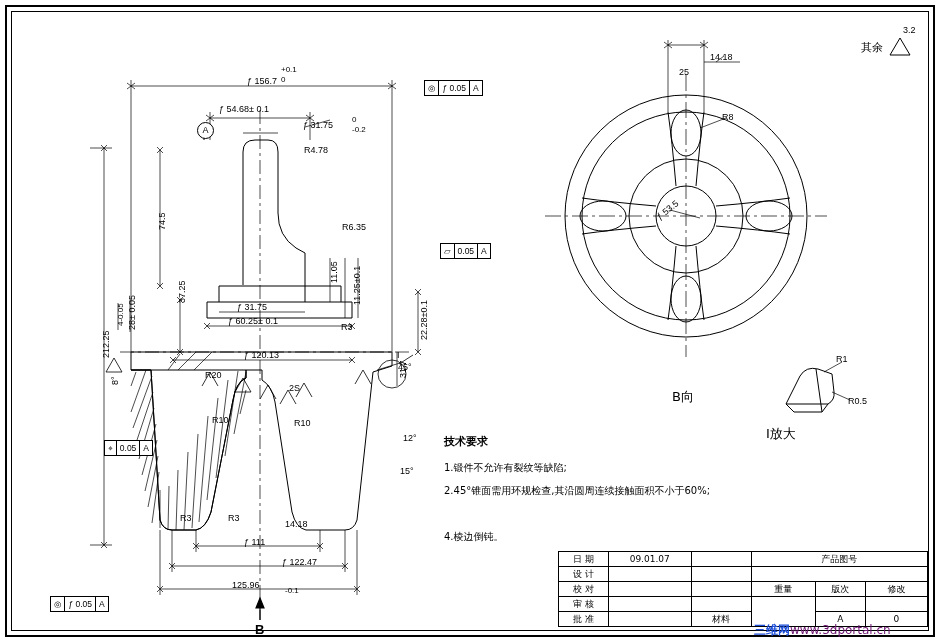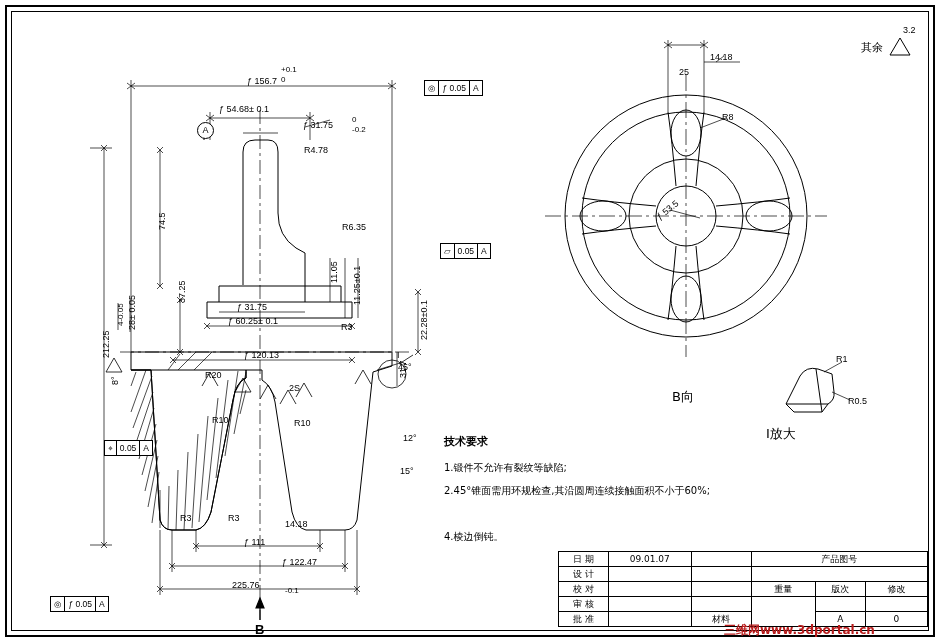--- a/index.html
+++ b/index.html
@@ -9,22 +9,22 @@
   .inner-frame{position:absolute;left:11px;top:11px;width:918px;height:620px;border:1px solid #000;box-sizing:border-box;}
   svg{position:absolute;left:0;top:0;width:942px;height:644px;overflow:visible;}
   .lbl{position:absolute;font-size:9px;color:#000;white-space:nowrap;font-family:"Liberation Sans",sans-serif;}
   .lbl.small{font-size:8px;}
   .rot90{transform:rotate(-90deg);transform-origin:0 0;}
   .notes{position:absolute;font-size:11px;font-family:"DejaVu Sans",sans-serif;color:#000;font-weight:bold;}
   .note-line{position:absolute;font-size:10px;font-family:"DejaVu Sans",sans-serif;color:#000;white-space:nowrap;}
   .tbl{position:absolute;border-collapse:collapse;font-family:"DejaVu Sans",sans-serif;font-size:9px;}
   .tbl td{border:1px solid #000;text-align:center;padding:0;height:14px;}
   .wm{position:absolute;font-size:12px;font-family:"DejaVu Sans",sans-serif;}
-  .wm .red{color:#b91c1c;font-weight:bold;}
-  .wm .blue{color:#b91c1c;font-weight:bold;}
+  .wm .red{color:#1d4ed8;font-weight:bold;margin-left:30px;}
+  .wm .blue{color:#701a75;font-weight:normal;}
   .fcf{position:absolute;border:1px solid #000;font-size:8.5px;display:flex;align-items:center;background:#fff;}
   .fcf > div{border-right:1px solid #000;padding:0 3px;height:14px;line-height:14px;white-space:nowrap;}
   .fcf > div:last-child{border-right:none;}
   .bubble{position:absolute;border:1px solid #000;border-radius:50%;width:15px;height:15px;font-size:9px;text-align:center;line-height:15px;background:#fff;}
 </style>
 </head>
 <body>
 
 <div id="sheet">
   <div class="frame"></div>
@@ -296,21 +296,21 @@
   <div class="lbl" style="left:212px;top:415px;">R10</div>
   <div class="lbl" style="left:294px;top:418px;">R10</div>
   <div class="lbl" style="left:403px;top:433px;">12°</div>
   <div class="lbl" style="left:400px;top:466px;">15°</div>
   <div class="lbl" style="left:180px;top:513px;">R3</div>
   <div class="lbl" style="left:228px;top:513px;">R3</div>
   <div class="lbl" style="left:285px;top:519px;">14.18</div>
 
   <div class="lbl" style="left:244px;top:537px;">ƒ 111</div>
   <div class="lbl" style="left:236px;top:557px;margin-left:46px;">ƒ 122.47</div>
-  <div class="lbl" style="left:232px;top:580px;">225.76</div>
+  <div class="lbl" style="left:232px;top:580px;">125.96</div>
   <div class="lbl small" style="left:285px;top:586px;">-0.1</div>
 
   <div class="lbl" style="left:255px;top:622px;font-size:13px;font-weight:bold;">B</div>
 
   <div class="fcf" style="left:424px;top:80px;">
     <div>◎</div>
     <div>ƒ 0.05</div>
     <div>A</div>
   </div>
 

